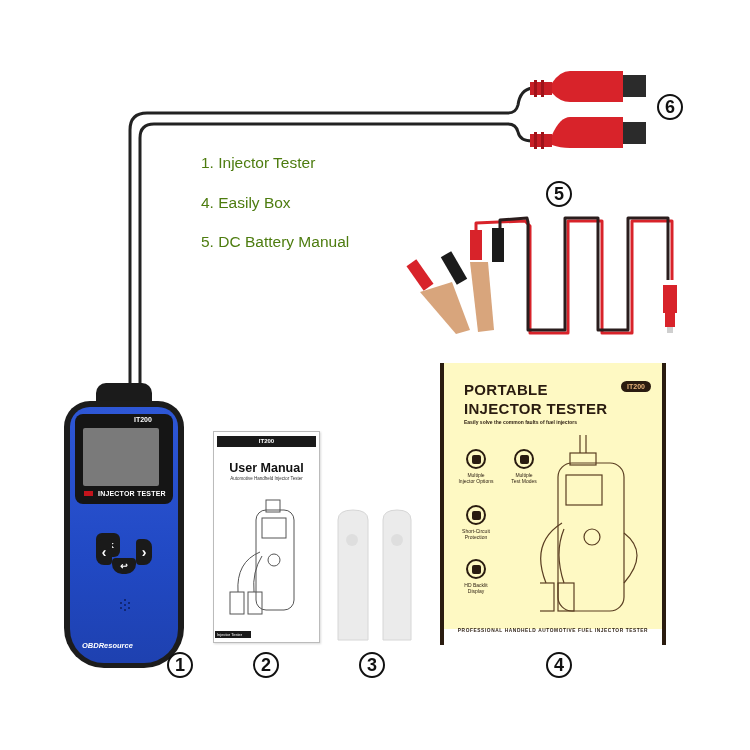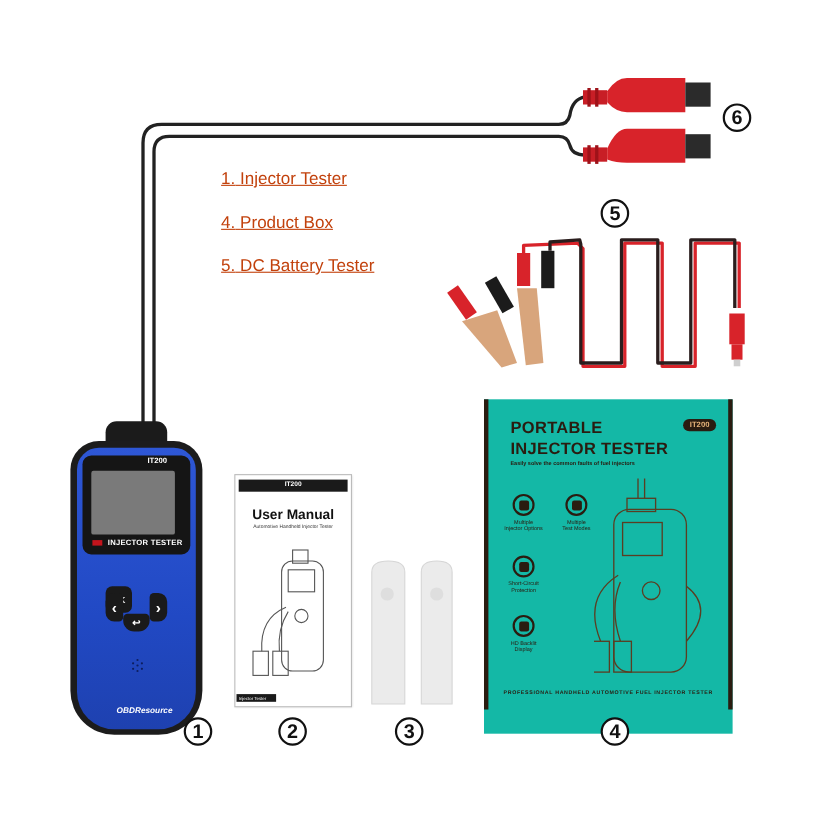--- a/index.html
+++ b/index.html
@@ -1,47 +1,47 @@
 <!DOCTYPE html>
 <html><head>
 <meta charset="utf-8">
 <style>
   html, body { margin: 0; padding: 0; background: #ffffff; }
   body { width: 750px; height: 750px; position: relative; overflow: hidden; font-family: "Liberation Sans", sans-serif; }
   .abs { position: absolute; }
   svg.full { position: absolute; left: 0; top: 0; }
   .list { position: absolute; left: 201px; top: 153px; }
-  .list-item { height: 39.5px; font-size: 15.5px; color: #c2410c; line-height: 20px; white-space: nowrap; text-decoration: underline; }
+  .list-item { height: 39.5px; font-size: 15.5px; color: #4d7c0f; line-height: 20px; white-space: nowrap; }
   .num-badge { position: absolute; width: 26px; height: 26px; border: 2.4px solid #111; border-radius: 50%;
     display: flex; align-items: center; justify-content: center; font-weight: bold; font-size: 18px; color: #111; background: #fff; box-sizing: border-box; }
 
   
   .tester { position: absolute; left: 64px; top: 383px; width: 120px; height: 285px; }
   .tester-neck { position: absolute; left: 32px; top: 0; width: 56px; height: 28px; background: #1b1b1b; border-radius: 10px 10px 0 0; }
   .tester-body { position: absolute; left: 0; top: 18px; width: 120px; height: 267px; background: #1c1c1c; border-radius: 26px 26px 40px 40px; }
   .tester-face { position: absolute; left: 6px; top: 24px; width: 108px; height: 256px; background: linear-gradient(180deg,#2e57d6 0%, #2149c4 60%, #1e41b0 100%); border-radius: 20px 20px 34px 34px; }
   .tester-bezel { position: absolute; left: 11px; top: 31px; width: 98px; height: 90px; background: #151515; border-radius: 8px; }
   .tester-screen { position: absolute; left: 19px; top: 45px; width: 76px; height: 58px; background: #7a7a7a; border-radius: 2px; }
   .tester-model { position: absolute; left: 70px; top: 33px; color: #fff; font-size: 7px; font-weight: bold; }
   .tester-label { position: absolute; left: 34px; top: 107px; color: #fff; font-size: 7px; font-weight: bold; letter-spacing: 0.2px; }
   .tester-red { position: absolute; left: 20px; top: 108px; width: 9px; height: 5px; background: #c4141c; }
   .tbtn { position: absolute; background: #1a1a1a; color: #fff; display: flex; align-items: center; justify-content: center; font-weight: bold; }
-  .tester-brand { position: absolute; left: 18px; top: 258px; color: #fff; font-size: 7.5px; font-weight: bold; font-style: italic; margin-left: 24px; }
+  .tester-brand { position: absolute; left: 18px; top: 258px; color: #fff; font-size: 7.5px; font-weight: bold; font-style: italic; }
   .spk { position: absolute; left: 55px; top: 216px; width: 12px; height: 12px; }
   .spk i { position: absolute; width: 2px; height: 2px; background: #0d1e5e; border-radius: 1px; }
 
   
   .manual { position: absolute; left: 213px; top: 431px; width: 105px; height: 210px; background: #fff; border: 1px solid #bbb; box-shadow: 1px 1px 2px rgba(0,0,0,0.15); }
   .manual-top { position: absolute; left: 3px; top: 4px; width: 99px; height: 11px; background: #1a1a1a; color: #fff; font-size: 6px; font-weight: bold; text-align: center; line-height: 11px; }
   .manual-title { position: absolute; left: 0; width: 105px; top: 29px; text-align: center; font-weight: bold; font-size: 12.5px; color: #111; }
   .manual-sub { position: absolute; left: 0; width: 105px; top: 44px; text-align: center; font-size: 4.5px; color: #333; }
   .manual-foot { position: absolute; left: 1px; top: 199px; height: 7px; width: 34px; background: #1a1a1a; color: #fff; font-size: 4px; line-height: 7px; padding-left: 2px; }
 
   
-  .box { position: absolute; left: 440px; top: 363px; width: 226px; height: 304px; background: #14b8a6; }
+  .box { position: absolute; left: 440px; top: 363px; width: 226px; height: 266px; background: #fef9c3; }
   .box-edge-l { position: absolute; left: 440px; top: 363px; width: 4px; height: 282px; background: #2a1c10; }
   .box-edge-r { position: absolute; left: 662px; top: 363px; width: 4px; height: 282px; background: #2a1c10; }
   .box-title { position: absolute; left: 24px; top: 17px; font-weight: bold; font-size: 15px; line-height: 19px; color: #2a1c10; letter-spacing: 0.3px; }
   .box-sub { position: absolute; left: 24px; top: 56px; font-size: 5px; font-weight: bold; color: #2a1c10; }
   .box-model { position: absolute; left: 181px; top: 18px; width: 30px; height: 11px; background: #2a1c10; color: #e8b47a; font-size: 7px; font-weight: bold; border-radius: 6px; text-align: center; line-height: 11px; }
   .feat { position: absolute; width: 60px; text-align: center; font-size: 5px; color: #2a1c10; line-height: 6px; }
   .feat .ic { width: 20px; height: 20px; margin: 0 auto 3px; border: 2px solid #2a1c10; border-radius: 50%; box-sizing: border-box; display: flex; align-items: center; justify-content: center; }
   .feat .ic i { width: 9px; height: 9px; background: #2a1c10; border-radius: 2px; display: block; }
   .box-foot { position: absolute; left: 0; width: 226px; top: 265px; text-align: center; font-size: 4.8px; font-weight: bold; color: #2a1c10; letter-spacing: 0.6px; }
 </style>
@@ -91,22 +91,22 @@
   <g>
     <path d="M338 520 Q338 510 353 510 Q368 510 368 520 L368 640 L338 640 Z" fill="#ebebeb" stroke="#d6d6d6"></path>
     <circle cx="352" cy="540" r="6" fill="#dedede"></circle>
     <path d="M383 520 Q383 510 397 510 Q411 510 411 520 L411 640 L383 640 Z" fill="#ebebeb" stroke="#d6d6d6"></path>
     <circle cx="397" cy="540" r="6" fill="#dedede"></circle>
   </g>
 </svg>
 
 <div class="list">
   <div class="list-item"><span>1.</span> <span>Injector Tester</span></div>
-  <div class="list-item"><span>4.</span> <span>Product Box</span></div>
-  <div class="list-item"><span>5.</span> <span>DC Battery Tester</span></div>
+  <div class="list-item"><span>4.</span> <span>Easily Box</span></div>
+  <div class="list-item"><span>5.</span> <span>DC Battery Manual</span></div>
 </div>
 
 <div class="tester">
   <div class="tester-neck"></div>
   <div class="tester-body"></div>
   <div class="tester-face"></div>
   <div class="tester-bezel"></div>
   <div class="tester-model">IT200</div>
   <div class="tester-screen"></div>
   <div class="tester-red"></div>

